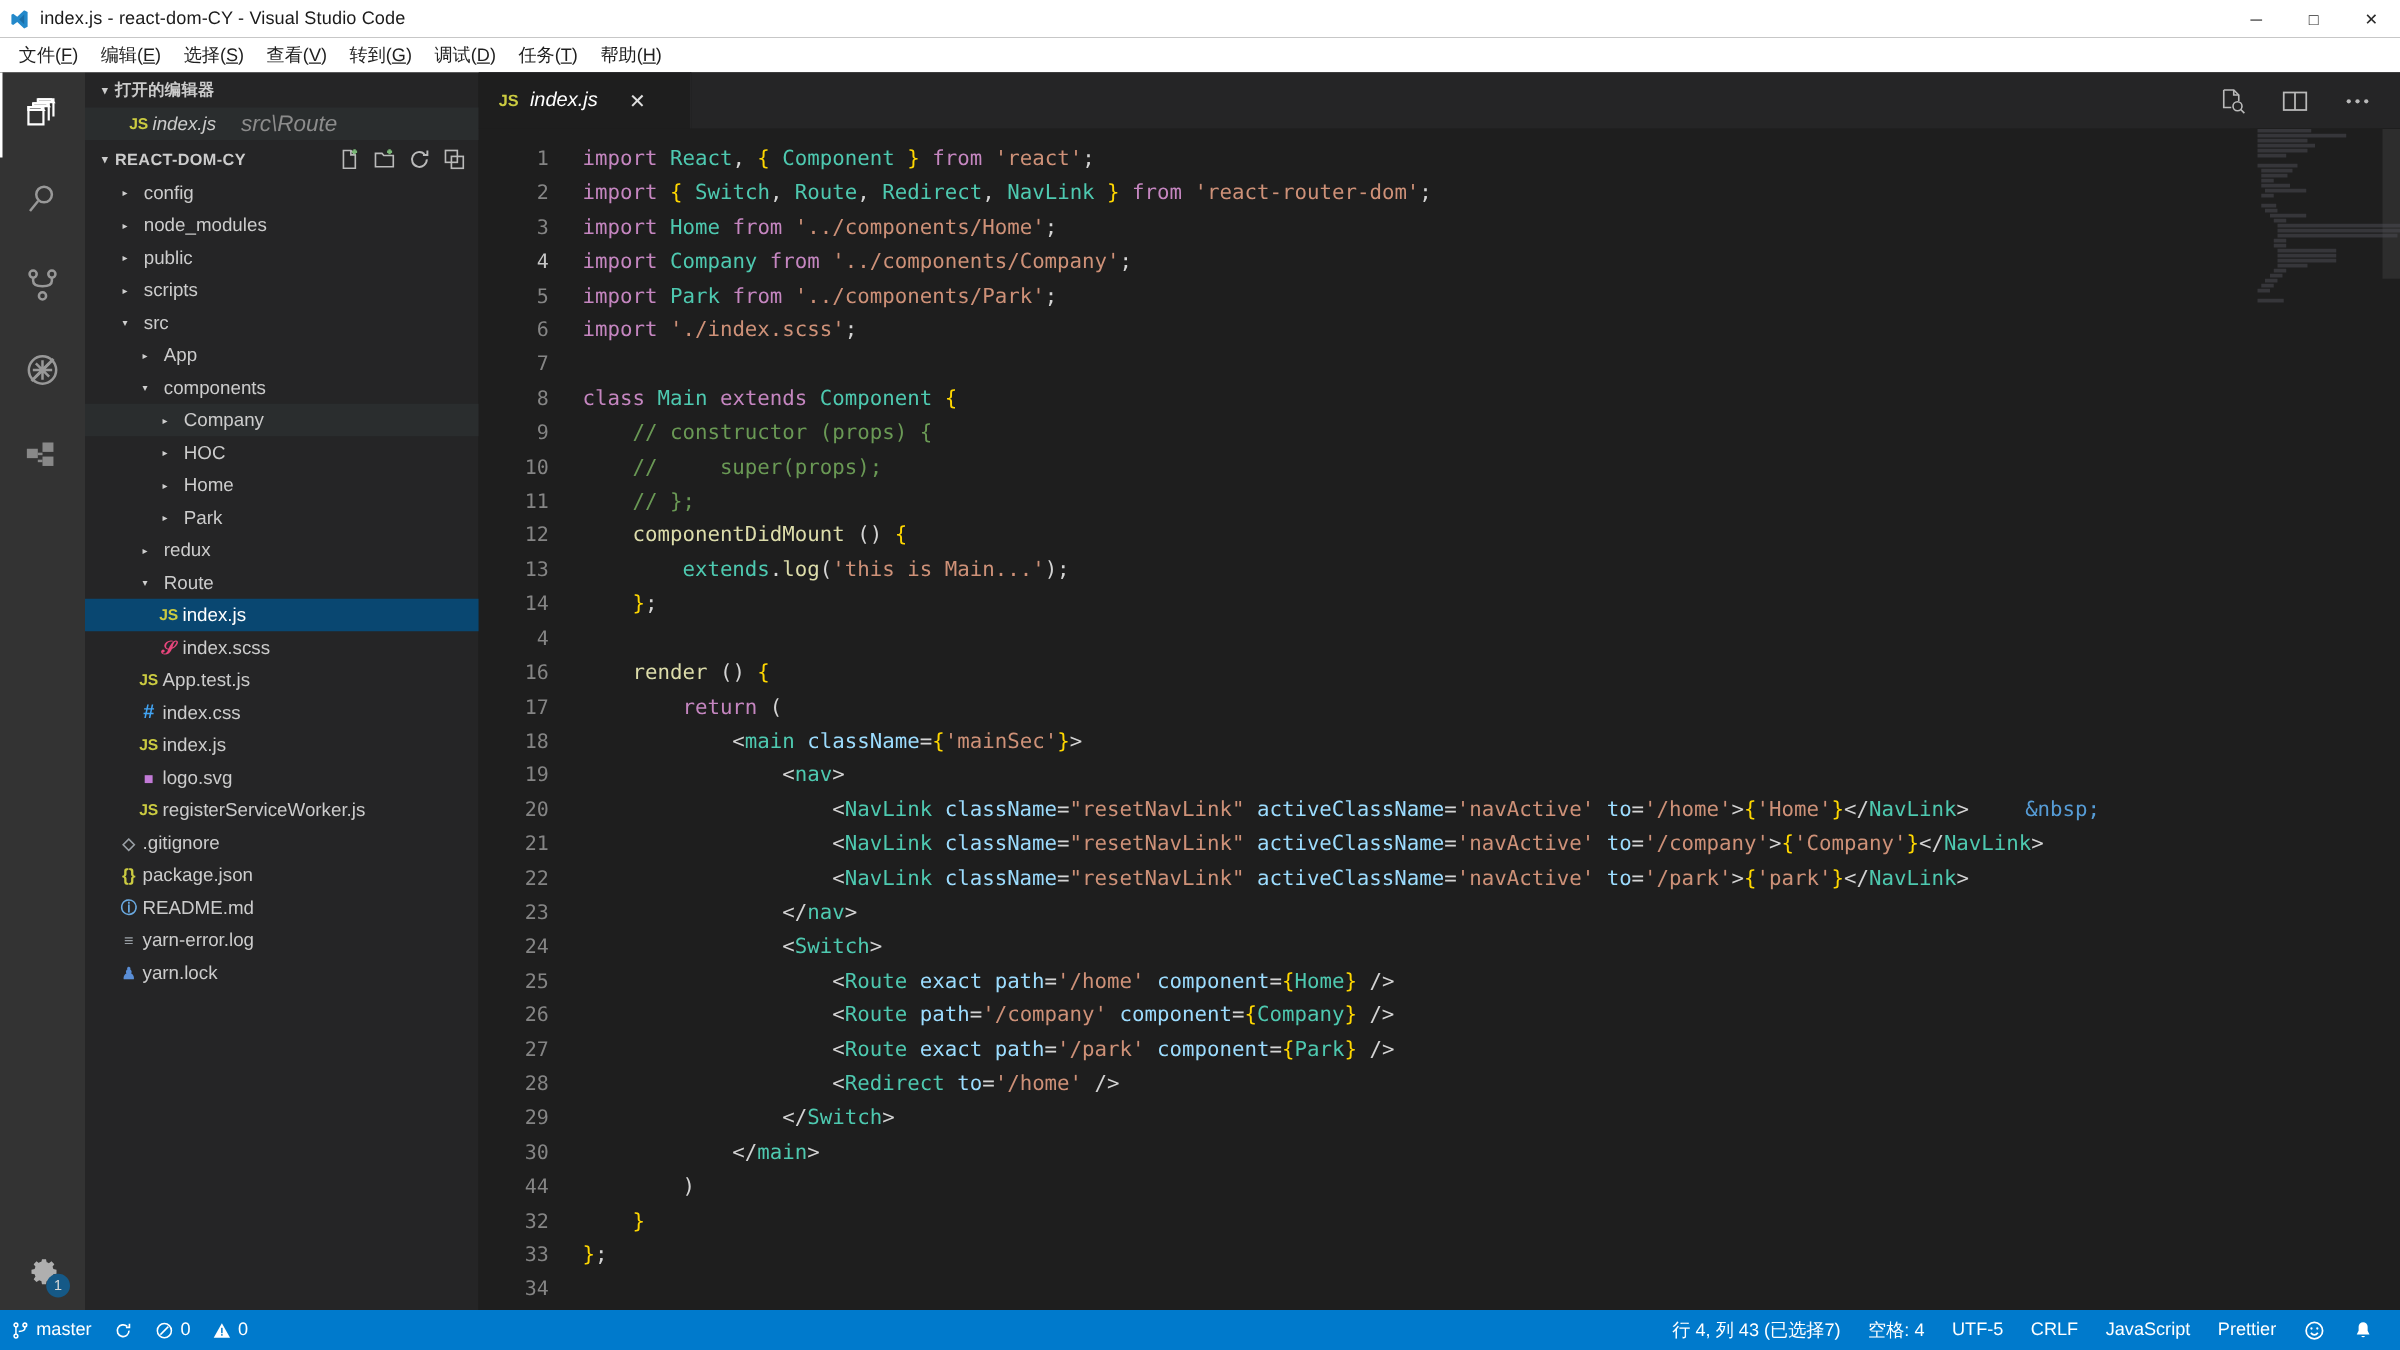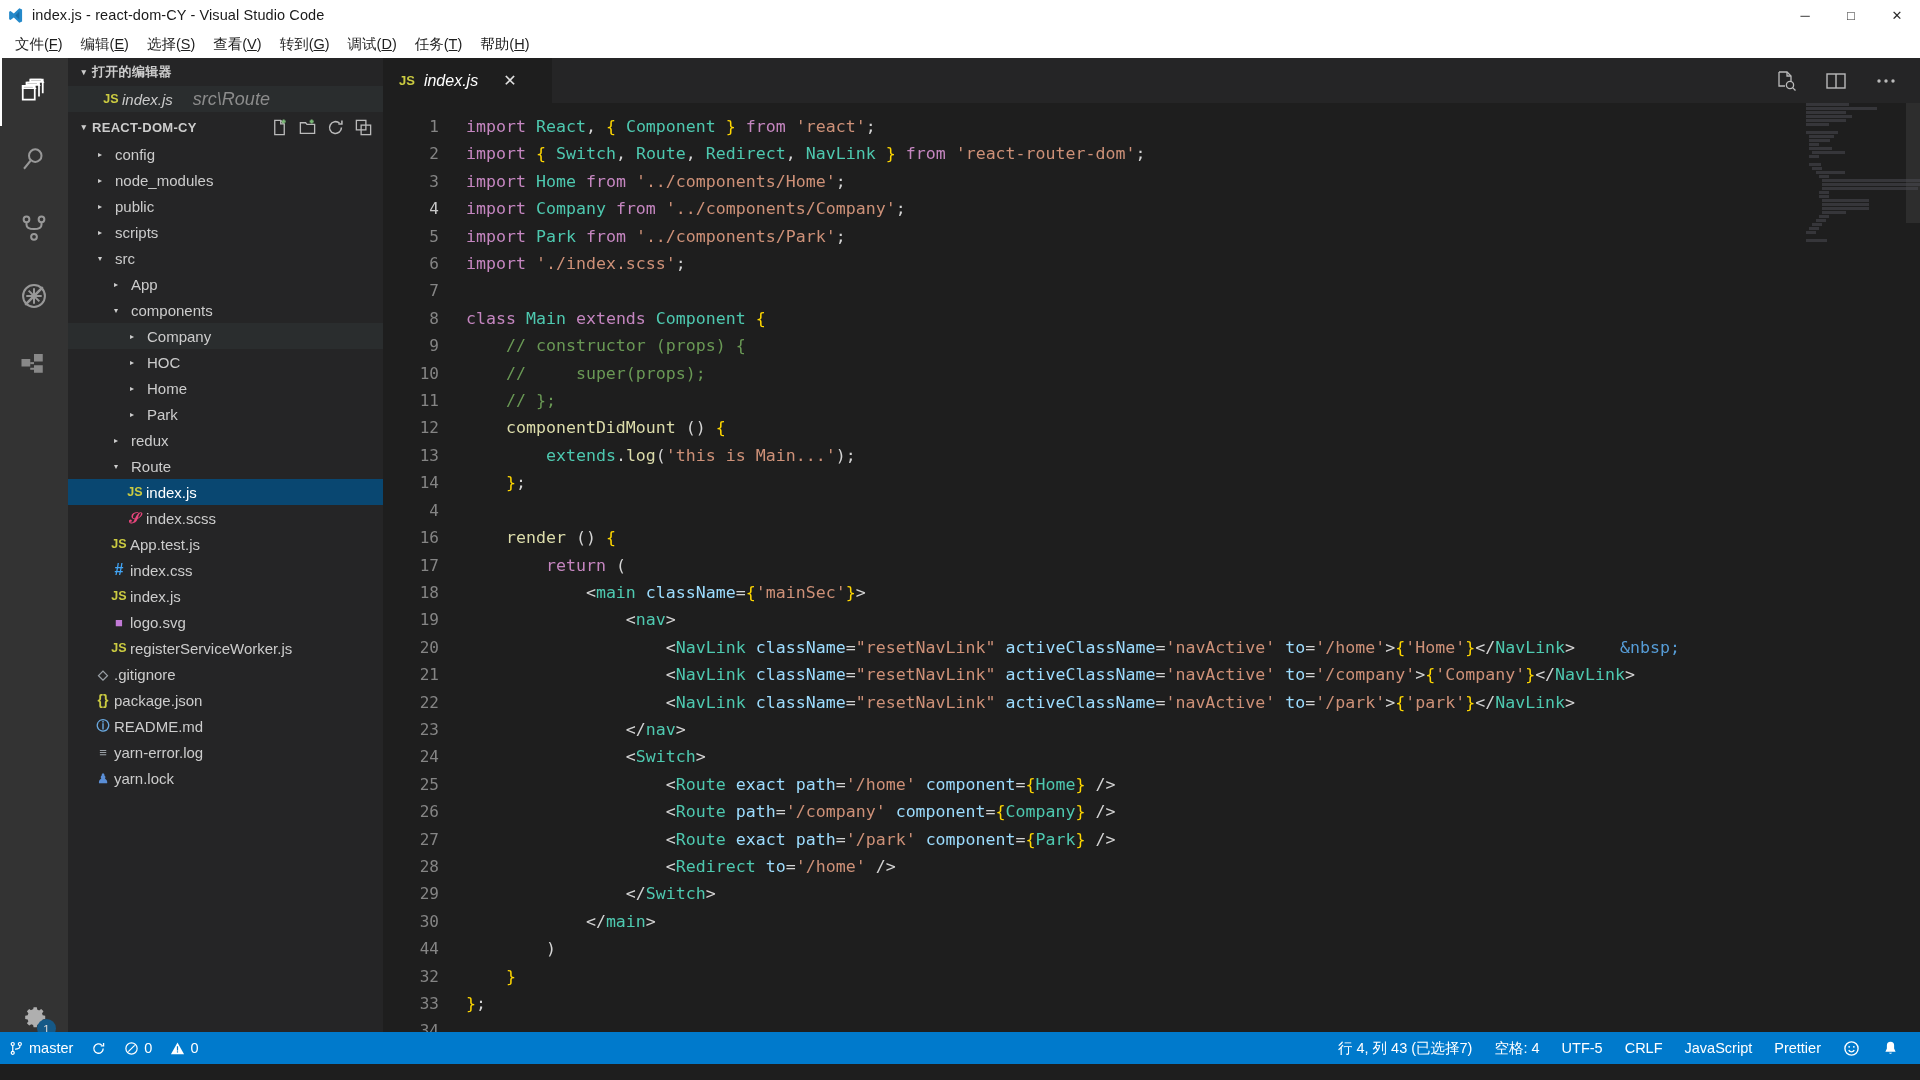--- a/index.html
+++ b/index.html
@@ -131,21 +131,21 @@
   
   #minimap{
     position:absolute; right:0; top:0; width:120px; bottom:0;
     background:#1e1e1e; overflow:hidden;
   }
   #minimap .mline{ height:3px; margin:0 0 1px 6px; background:#4a4a52; opacity:.55; }
   #scrollthumb{ position:absolute; right:0; top:0; width:14px; height:120px; background:#4a4a4a55; }
 
   
   #statusbar{
-    position:absolute; left:0; right:0; bottom:16px; height:32px; background:#007acc;
+    position:absolute; left:0; right:0; bottom:0; height:32px; background:#007acc;
     display:flex; align-items:center; color:#ffffff; font-size:14.5px;
   }
   #statusbar .si{ padding:0 9px; display:flex; align-items:center; gap:5px; height:32px; }
   #status-right{ margin-left:auto; display:flex; align-items:flex-end; padding-right:10px; }
   #status-right .si{ padding:0 11px; }
   svg{ display:block; }
 </style>
 </head>
 <body>
 

